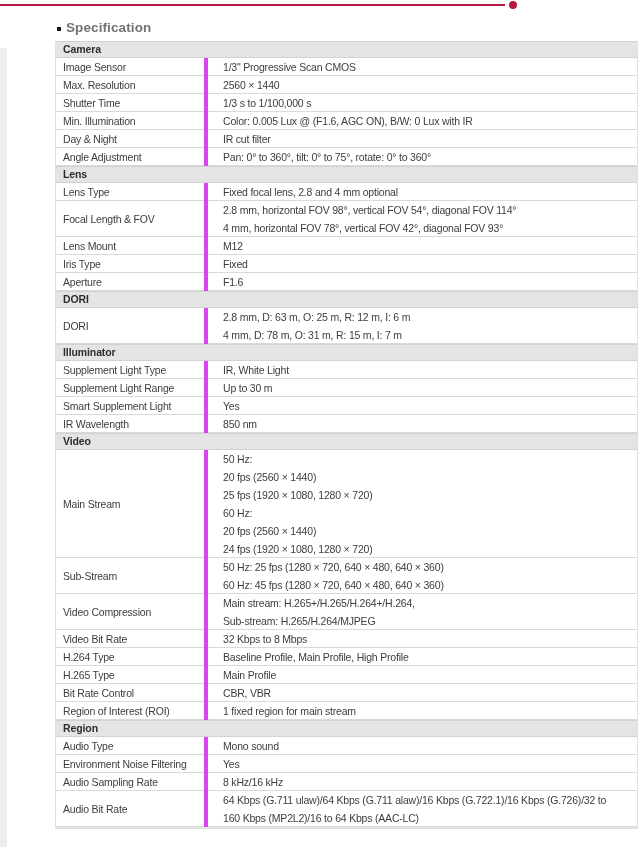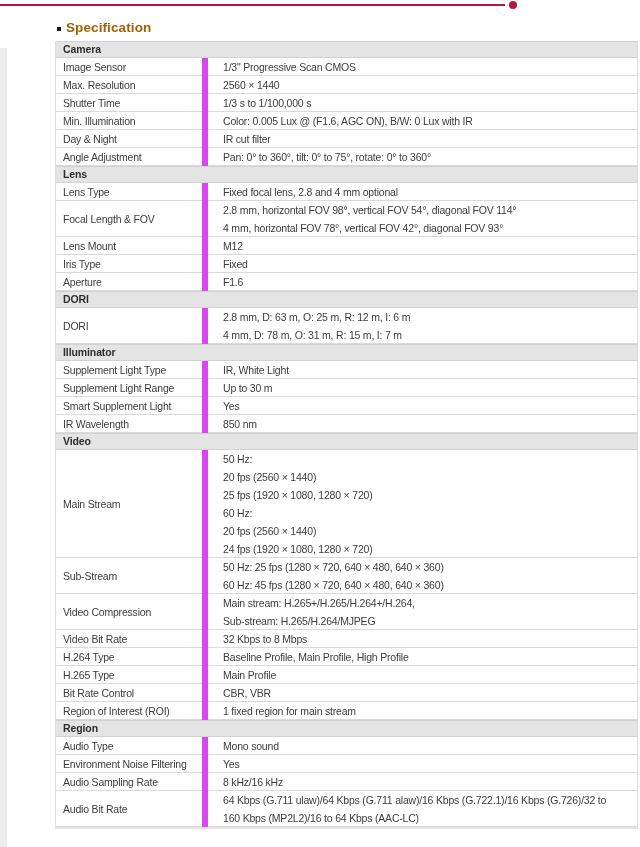--- a/index.html
+++ b/index.html
@@ -32,21 +32,21 @@
     left: 0; top: 48px;
     width: 7px; height: 799px;
     background: #ededed;
   }
   
   .heading {
     position: absolute;
     left: 66px; top: 20px;
     font-size: 13.5px;
     font-weight: bold;
-    color: #a16207;
+    color: #737373;
     letter-spacing: 0.1px;
   }
   .heading-bullet {
     position: absolute;
     left: 57px; top: 27px;
     width: 4px; height: 4px;
     background: #141414;
   }
   
   .spec-table {
@@ -68,21 +68,21 @@
     color: #2d2d2d;
     letter-spacing: -0.1px;
   }
   .spec-row {
     display: flex;
     box-shadow: inset 0 -1px 0 #dadada;
   }
   .cell-label {
     width: 152px;
     box-sizing: border-box;
-    border-right: 6px solid #d946ef;
+    border-right: 4px solid #d946ef;
     padding-left: 7px;
     display: flex;
     align-items: center;
     font-size: 10.5px;
     color: #3d3d3d;
     letter-spacing: -0.2px;
   }
   .cell-value {
     flex: 1;
     padding-left: 15px;

